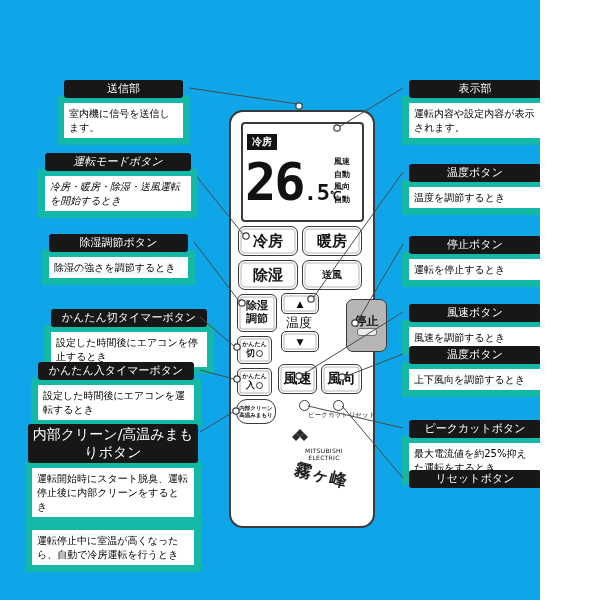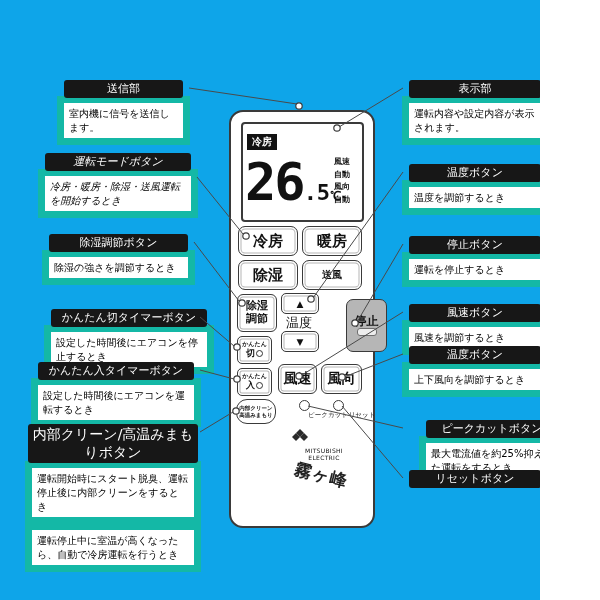--- a/index.html
+++ b/index.html
@@ -105,21 +105,21 @@
     <div class="co-body">運転を停止するとき</div>
   </div>
   <div class="co" style="left:402px;top:304px;width:146px;">
     <div class="co-title">風速ボタン</div>
     <div class="co-body">風速を調節するとき</div>
   </div>
   <div class="co" style="left:402px;top:346px;width:146px;">
     <div class="co-title">温度ボタン</div>
     <div class="co-body">上下風向を調節するとき</div>
   </div>
-  <div class="co" style="left:402px;top:420px;width:146px;margin-left:17px;">
+  <div class="co" style="left:402px;top:420px;width:146px;">
     <div class="co-title">ピークカットボタン</div>
     <div class="co-body">最大電流値を約25%抑えた運転をするとき</div>
   </div>
   <div class="co" style="left:402px;top:470px;width:146px;">
     <div class="co-title">リセットボタン</div>
   </div>
 
   <div class="remote"></div>
 
   <div class="lcd"></div>

